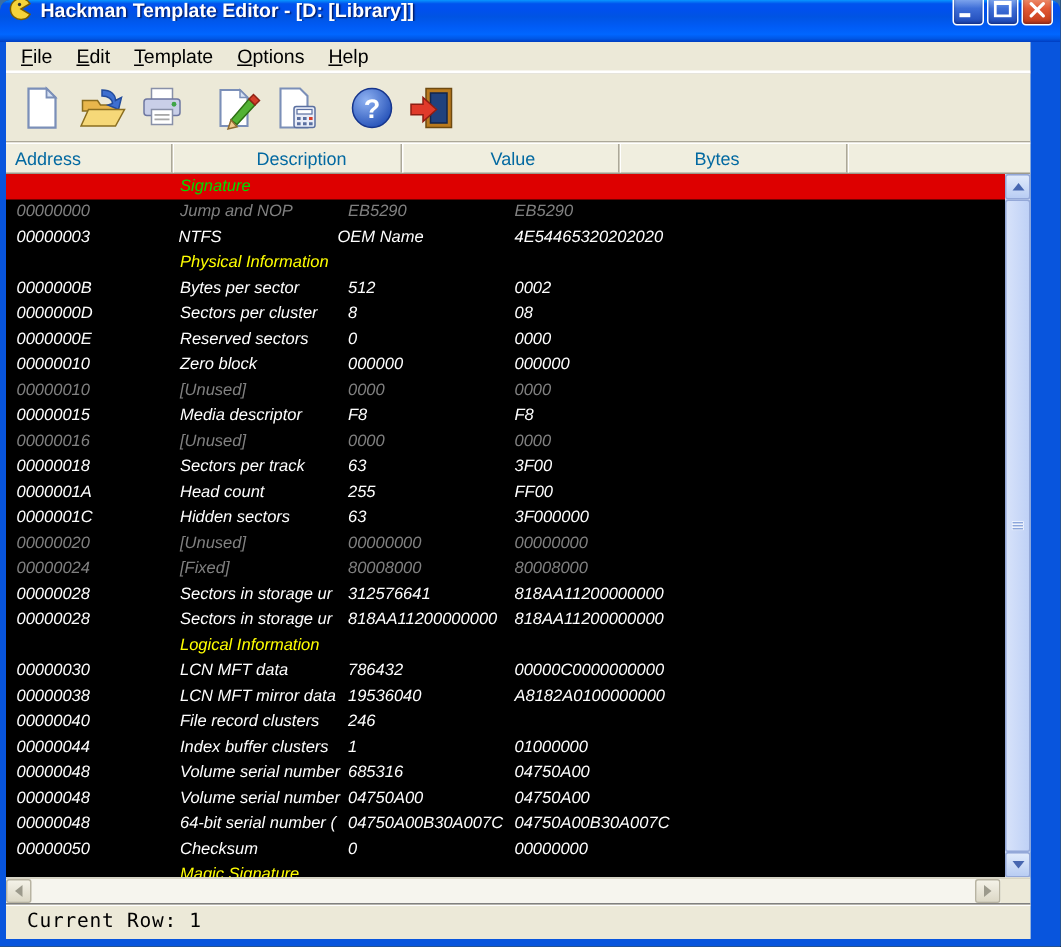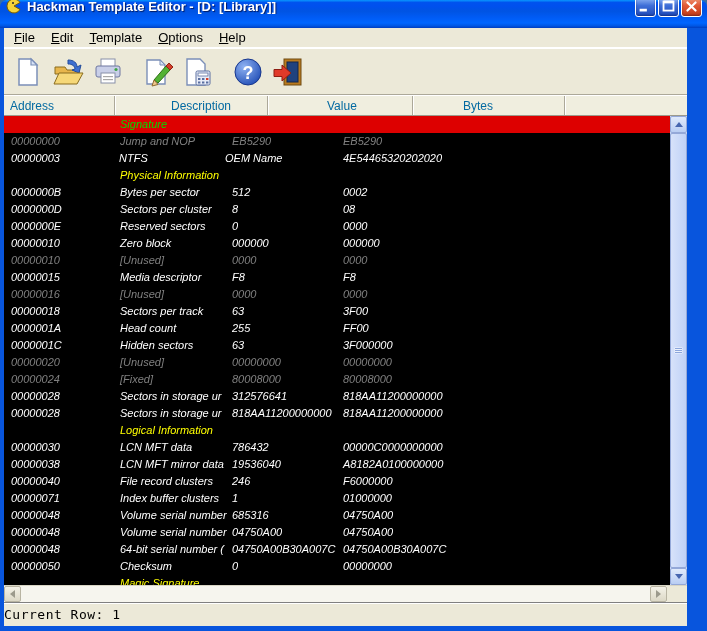--- a/index.html
+++ b/index.html
@@ -136,21 +136,21 @@
   .hcorner{ width:20px; flex:0 0 20px; background:#ECE9D8; }
 
   
   .statusbar{
     height:24px; flex:0 0 24px;
     background:#ECE9D8;
     border-top:1px solid #808080;
     box-shadow:inset 0 1px 0 #fff;
     display:flex; align-items:center;
     font-family:"DejaVu Sans Mono","Liberation Mono",monospace;
-    font-size:13px; color:#000; padding-left:0; letter-spacing:0.5px;
+    font-size:13px; color:#000; padding-left:14px; letter-spacing:0.5px;
   }
 </style>
 </head>
 <body>
 
 <div class="window">
 
   <div class="titlebar">
     <span class="app-icon">
       <svg viewBox="0 0 16 16" width="16" height="16">
@@ -405,24 +405,23 @@
             <div class="trow normal">
               <div class="cell c-address">00000038</div>
               <div class="cell c-description">LCN MFT mirror data</div>
               <div class="cell c-value">19536040</div>
               <div class="cell c-bytes">A8182A0100000000</div>
             </div>
             <div class="trow normal">
               <div class="cell c-address">00000040</div>
               <div class="cell c-description">File record clusters</div>
               <div class="cell c-value">246</div>
-              <div class="cell c-bytes">F6000000</div>
-            </div>
-            <div class="trow normal">
-              <div class="cell c-address">00000071</div>
+            </div>
+            <div class="trow normal">
+              <div class="cell c-address">00000044</div>
               <div class="cell c-description">Index buffer clusters</div>
               <div class="cell c-value">1</div>
               <div class="cell c-bytes">01000000</div>
             </div>
             <div class="trow normal">
               <div class="cell c-address">00000048</div>
               <div class="cell c-description">Volume serial number</div>
               <div class="cell c-value">685316</div>
               <div class="cell c-bytes">04750A00</div>
             </div>

